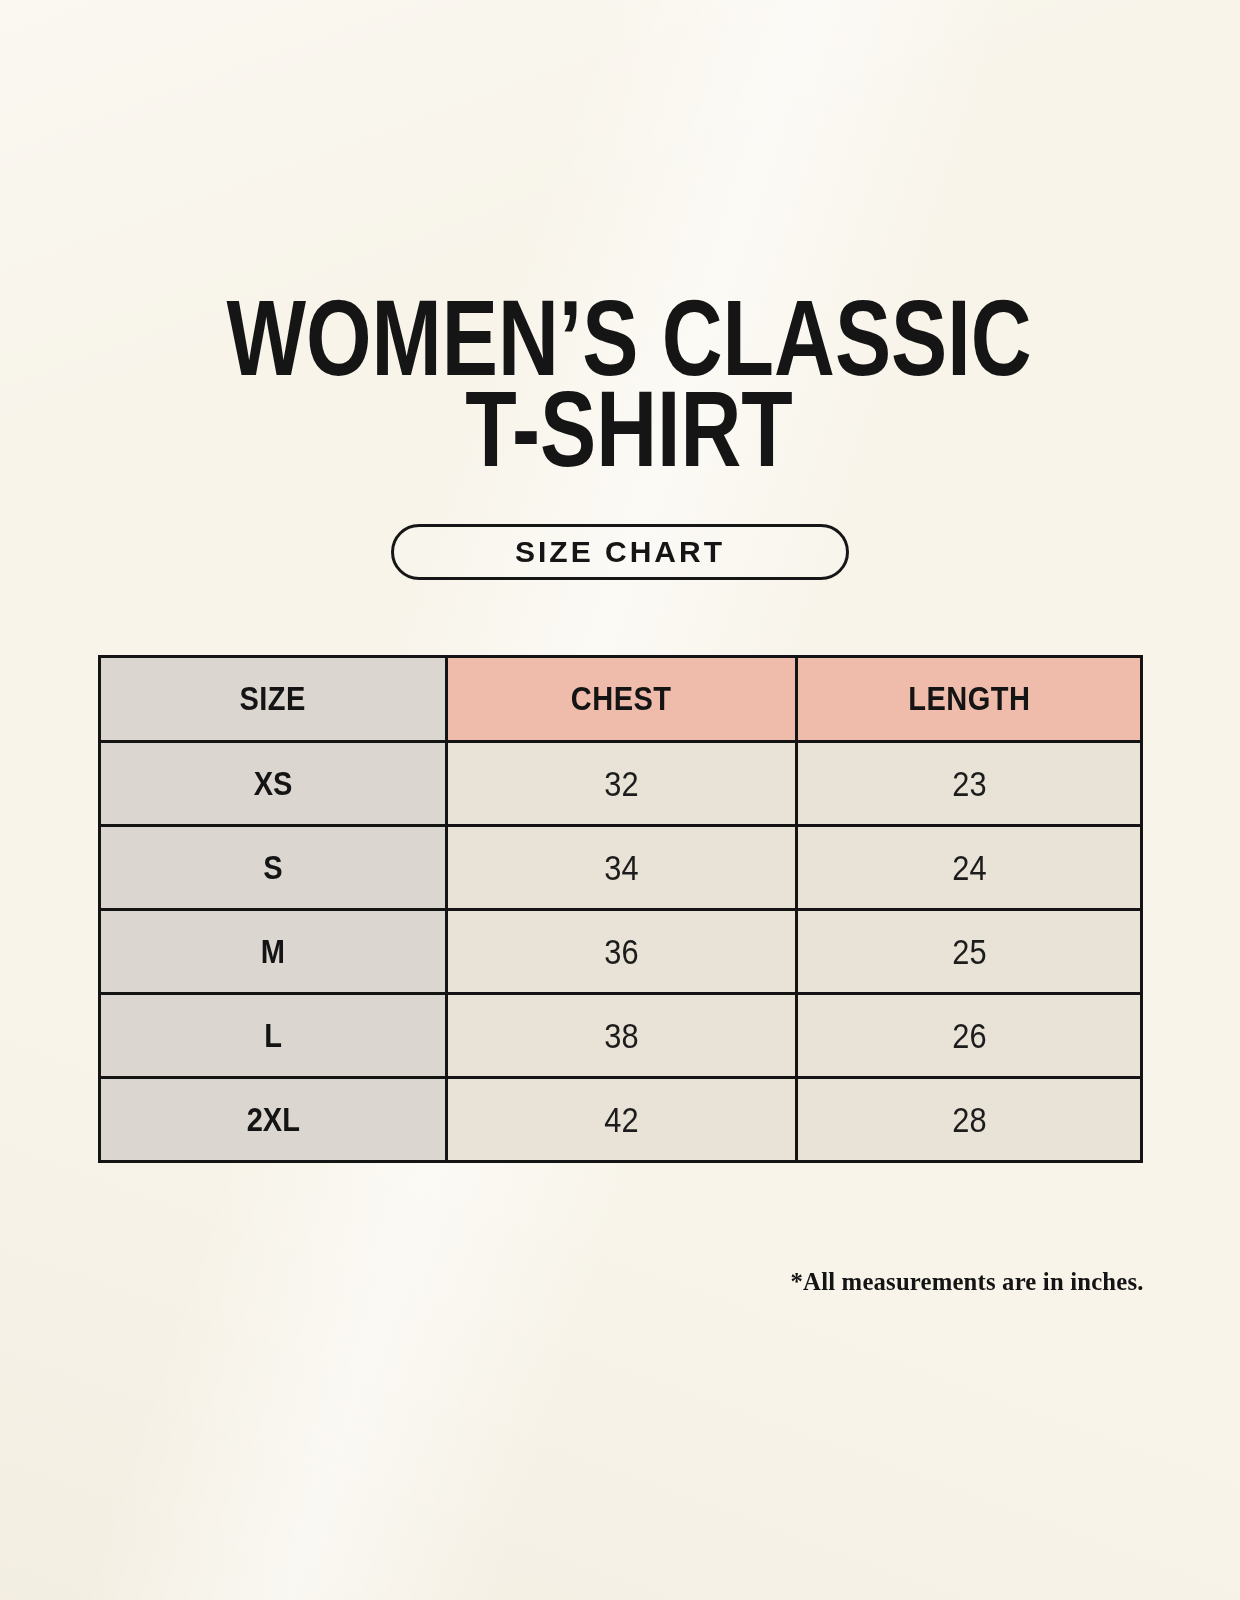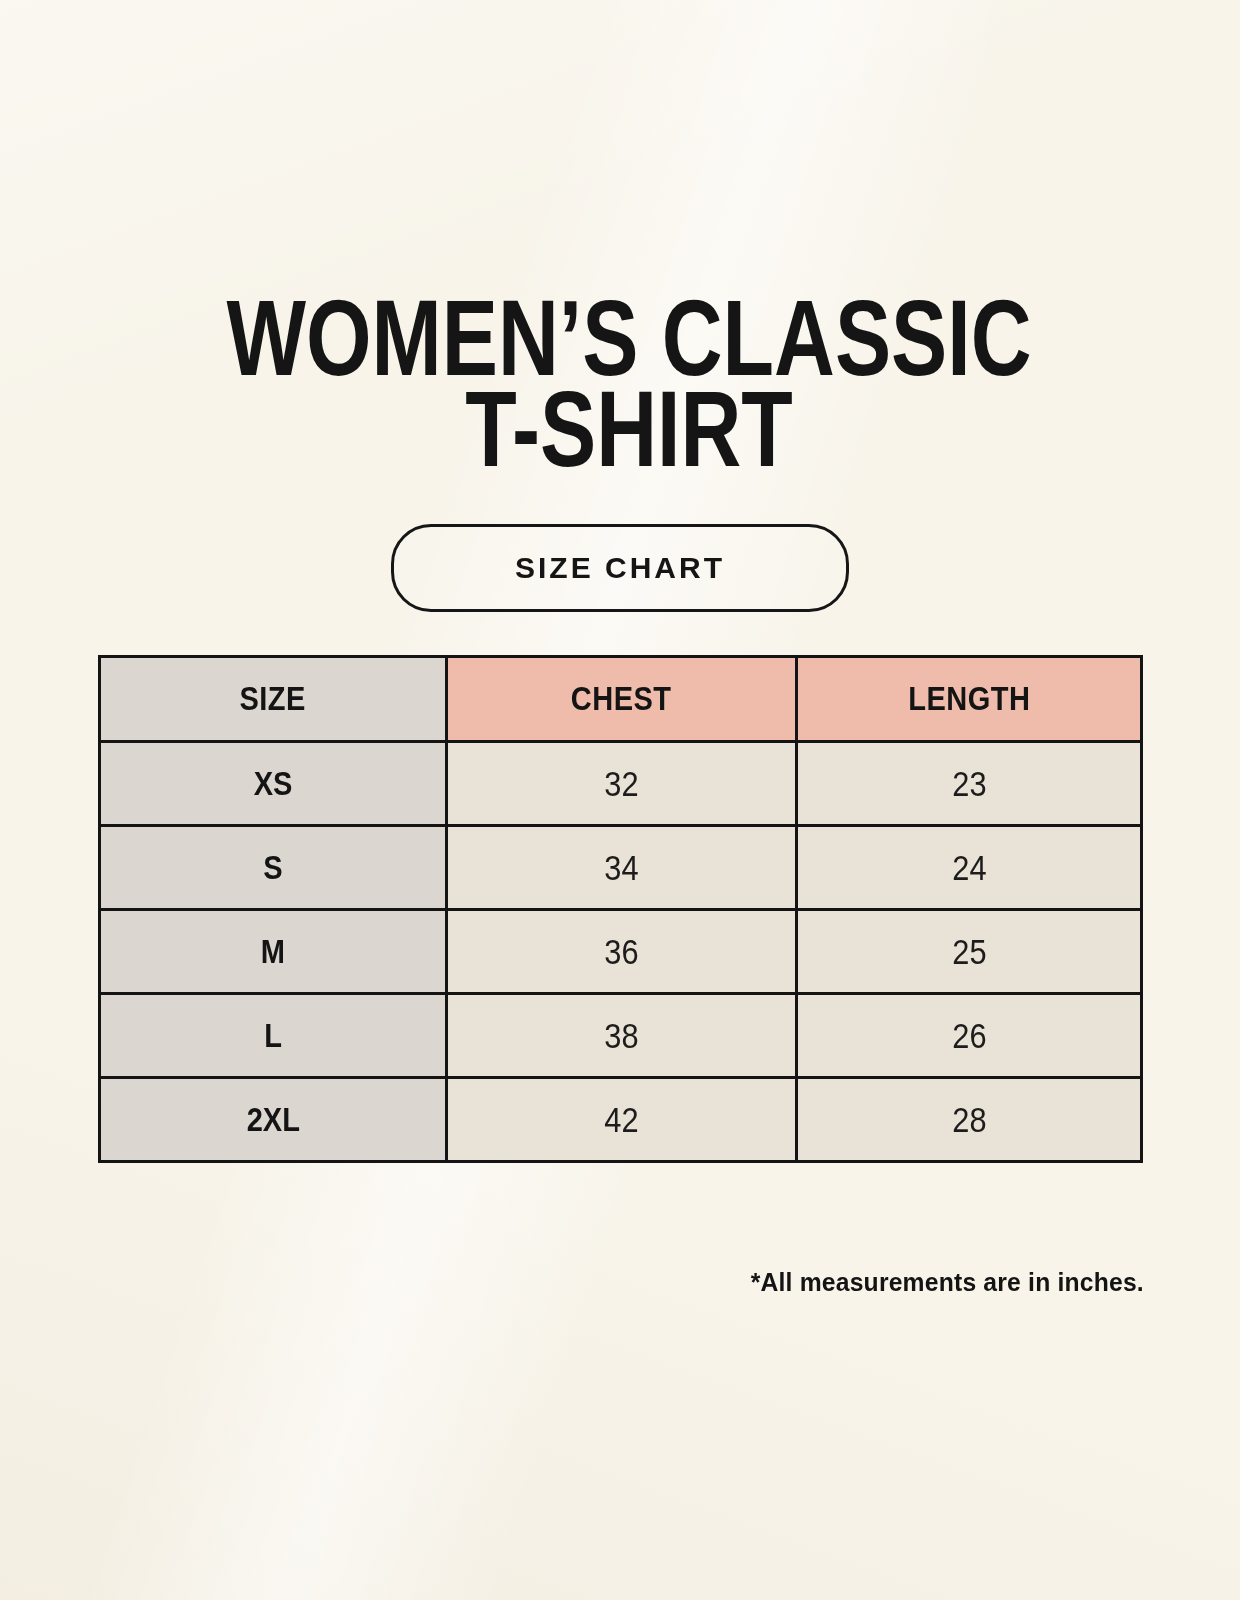--- a/index.html
+++ b/index.html
@@ -45,21 +45,21 @@
     color: #151515;
   }
 
   
   .badge {
     position: absolute;
     top: 524px;
     left: 50%;
     transform: translateX(-50%);
     width: 458px;
-    height: 88px;
+    height: 56px;
     border: 3px solid #161616;
     border-radius: 40px;
     background: rgba(255,255,255,0.12);
     display: flex;
     align-items: center;
     justify-content: center;
     box-sizing: border-box;
     cursor: pointer;
   }
   .badge-label {
@@ -120,20 +120,21 @@
 
   
   .footnote {
     position: absolute;
     top: 1267px;
     right: 96px;
     font-size: 26px;
     font-weight: 700;
     letter-spacing: 0.2px;
     color: #141414;
+    font-family: Liberation Serif, serif;
   }
   .footnote-inner {
     display: inline-block;
     transform: scaleX(0.95);
     transform-origin: 100% 50%;
   }
 </style>
 </head>
 <body>
 

